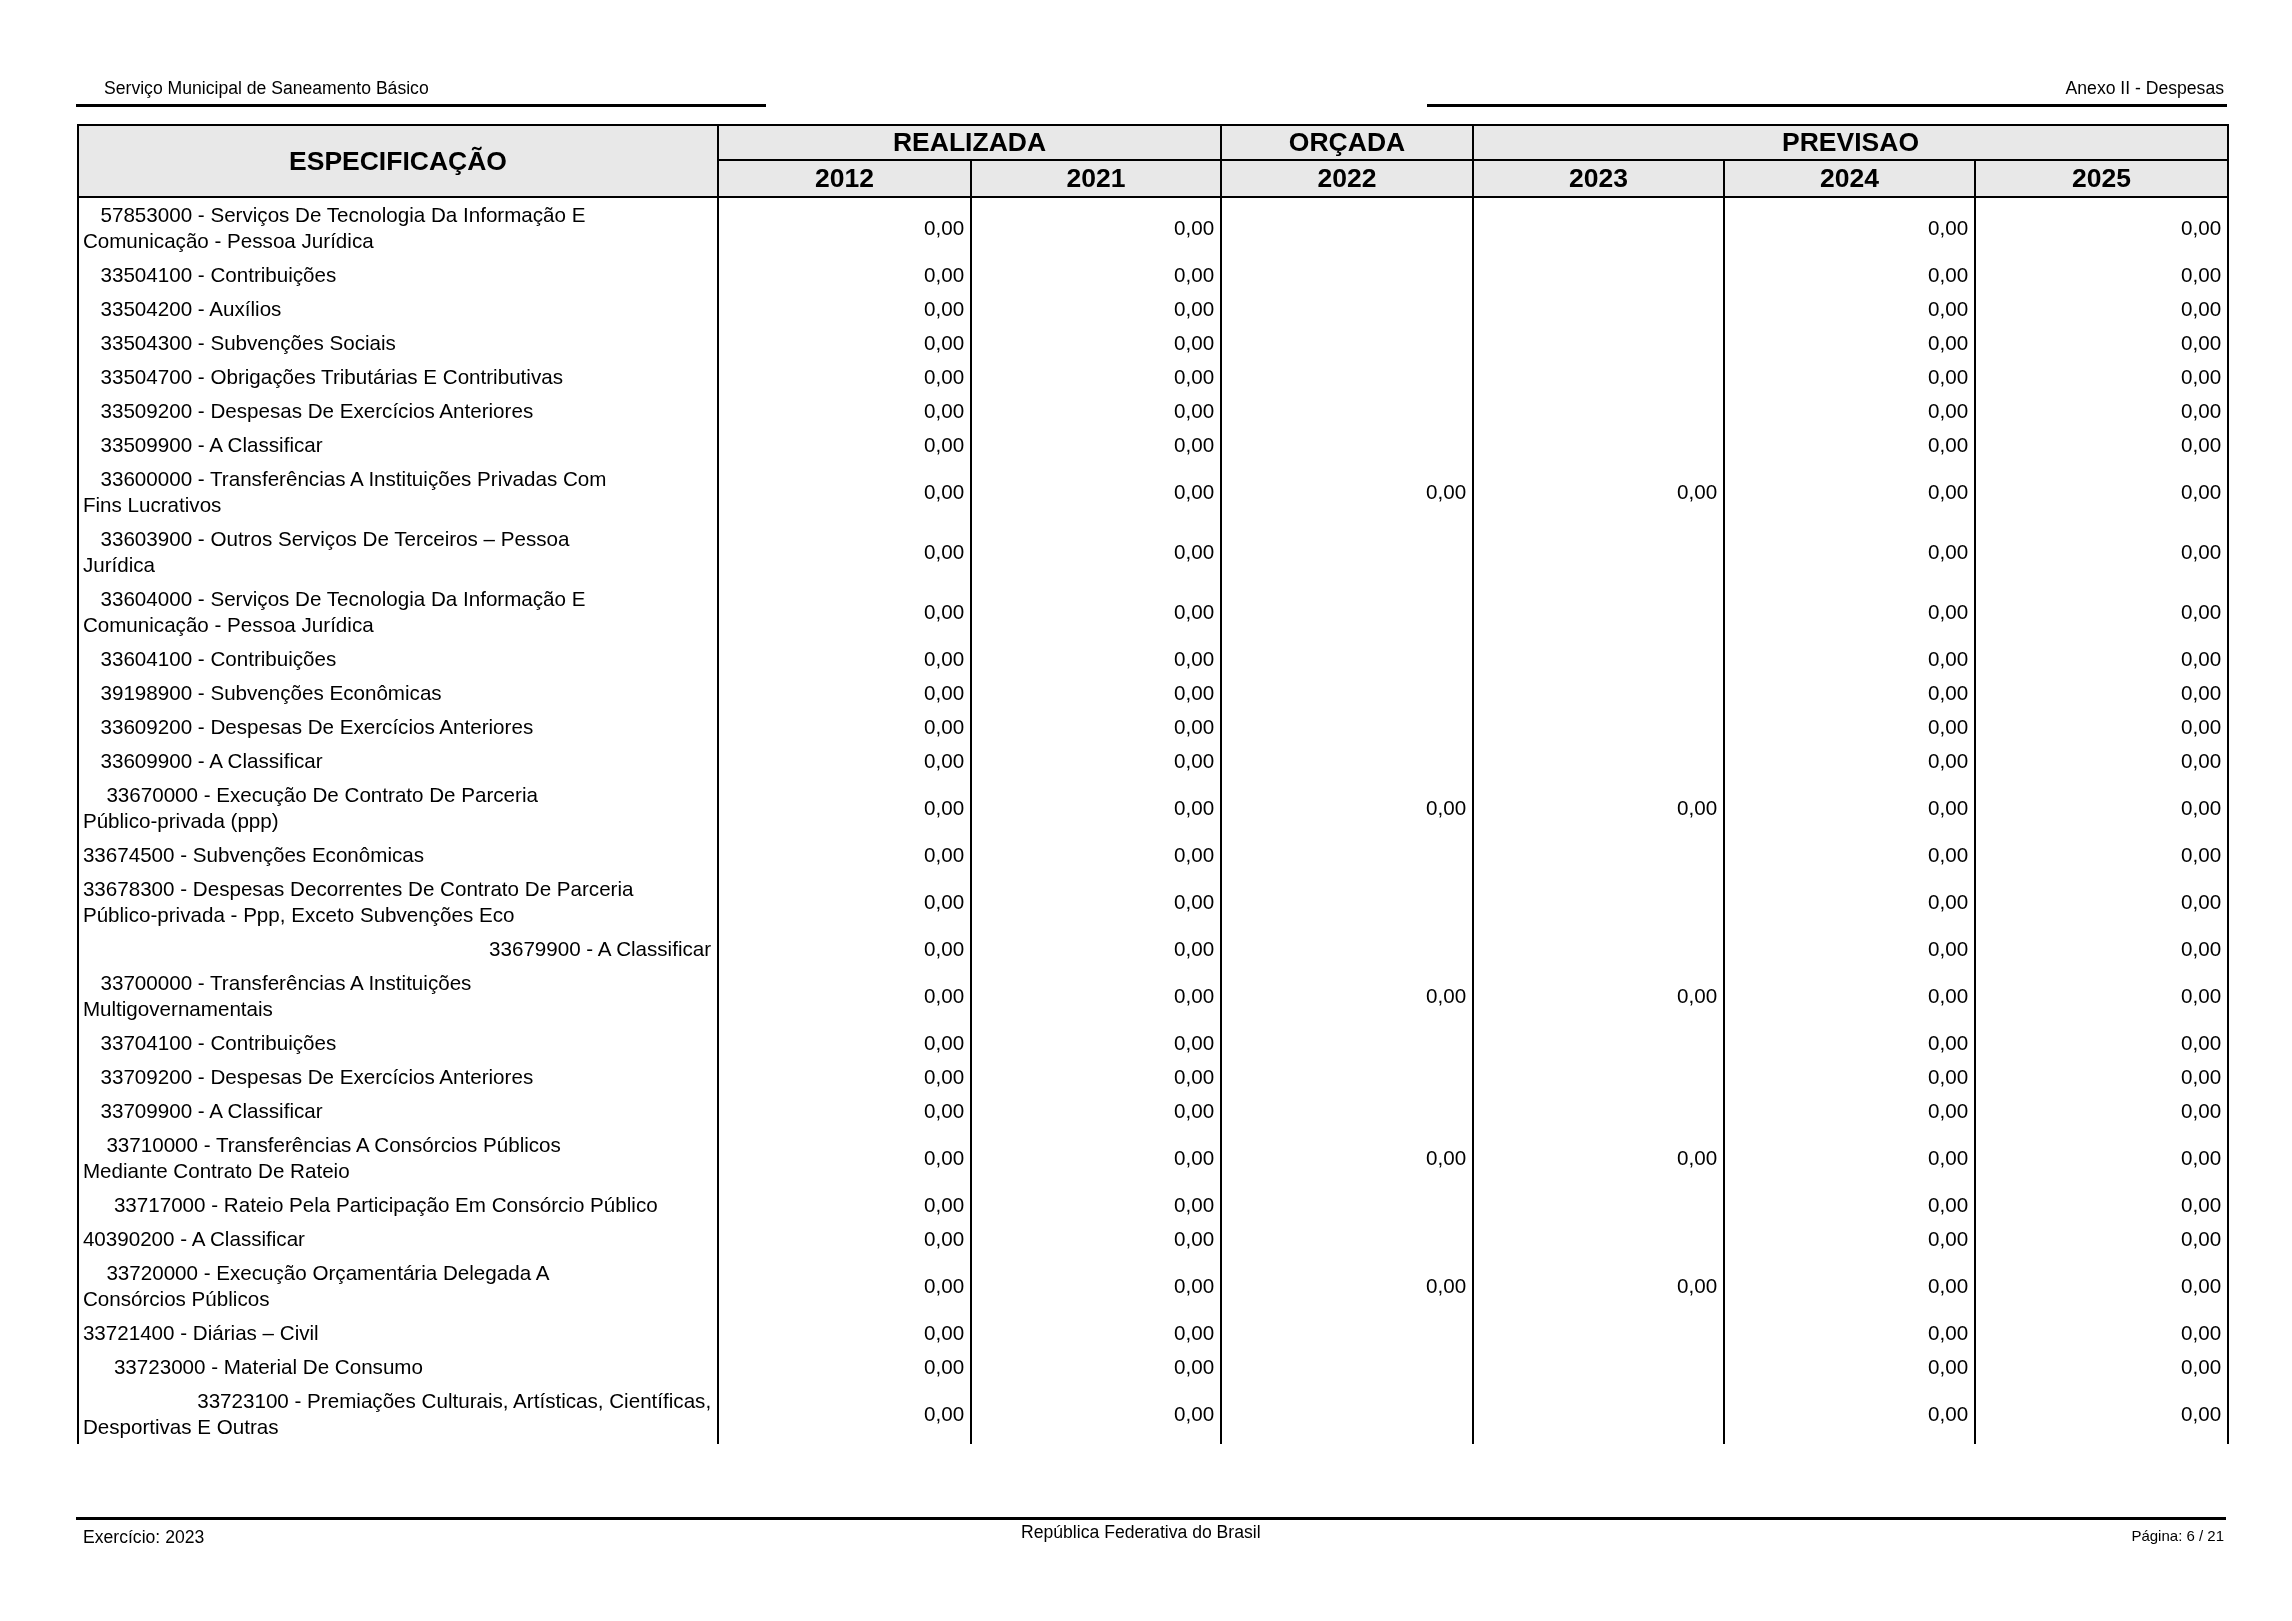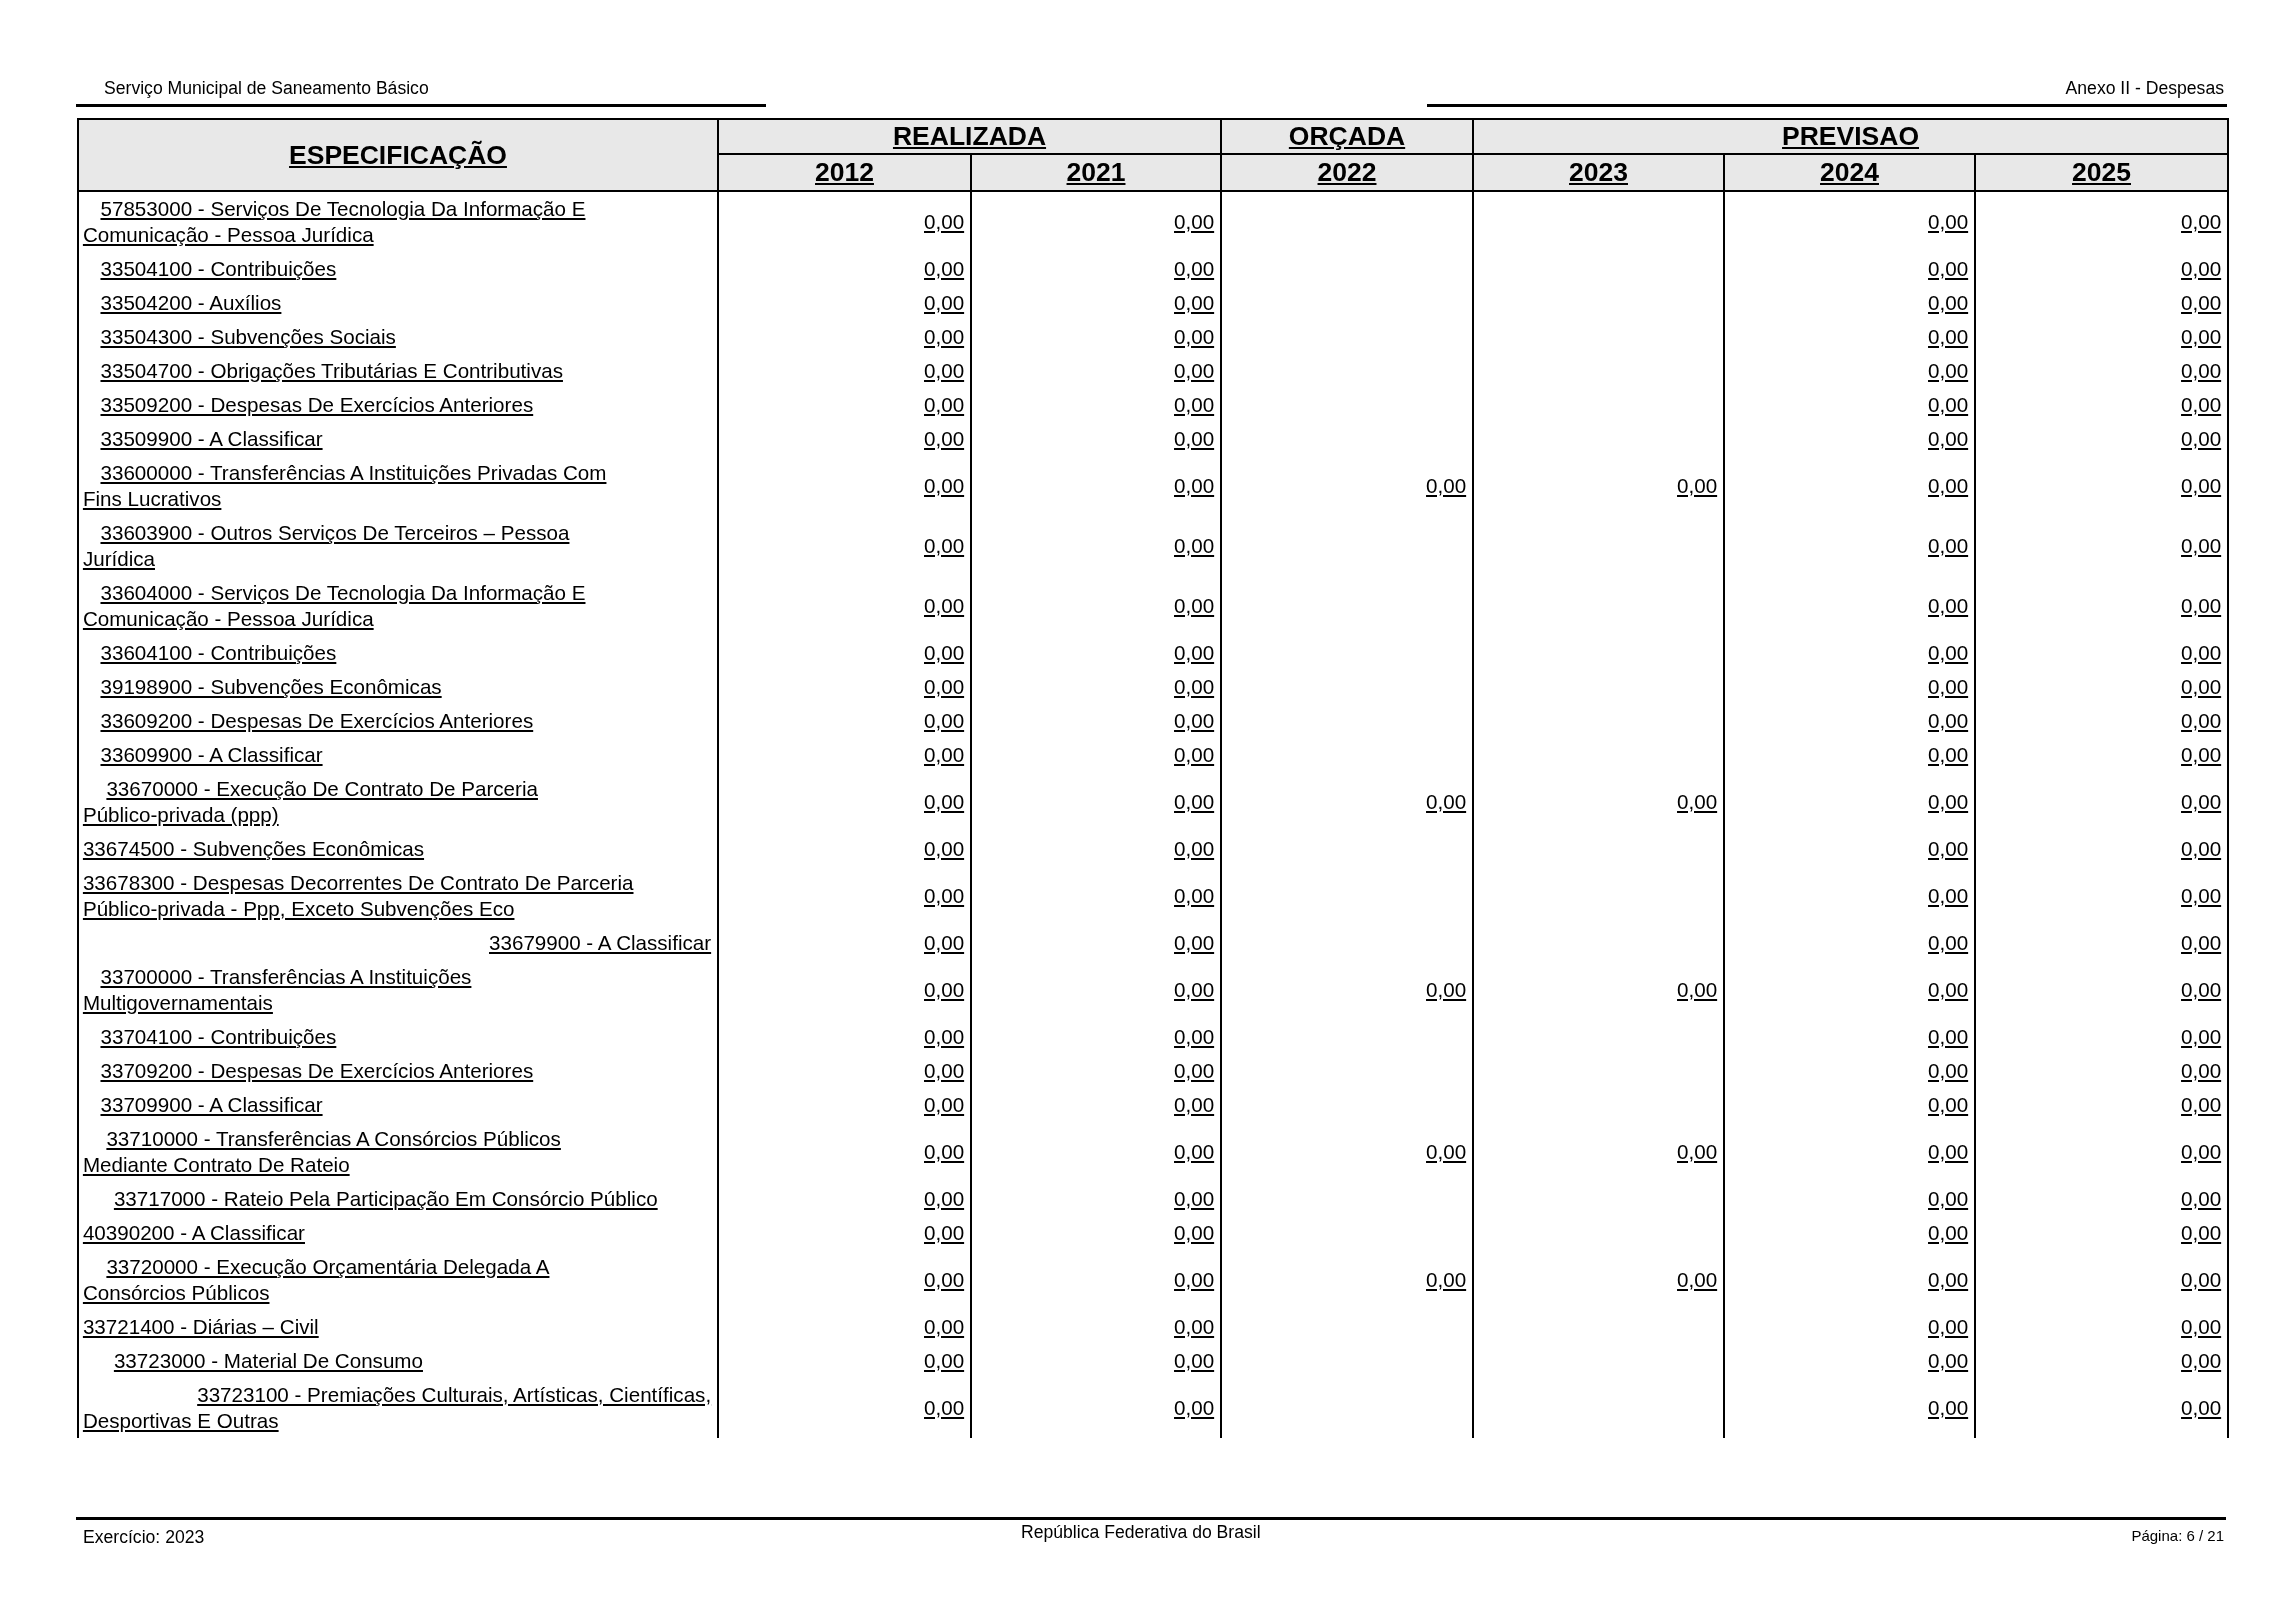--- a/index.html
+++ b/index.html
@@ -10,24 +10,23 @@
   .page-header-left, .page-header-right {
     position: absolute; top: 78px; font-size: 17.6px;
   }
   .page-header-left { left: 83px; margin-left: 21px; }
   .page-header-right { right: 69px; text-align: right; margin-left: 8px; }
   .hdr-line { position: absolute; top: 104px; height: 2.9px; background: #000; }
   .hdr-line.left { left: 76px; width: 690px; }
   .hdr-line.right { left: 1427px; width: 800px; }
 
   table.report {
-    position: absolute; left: 77px; top: 118px;
+    position: absolute; left: 77px; top: 124px;
     width: 2149px; border-collapse: collapse; table-layout: fixed;
     font-size: 20.6px;
-    text-decoration: underline;
   }
   table.report th {
     background: #e8e8e8; font-weight: bold; border: 2.9px solid #000;
     text-align: center; padding: 0; font-family: "Liberation Sans", sans-serif;
   }
   table.report th.spec { font-size: 26.5px; }
   table.report th.group { font-size: 26.5px; height: 33px; }
   table.report th.year { font-size: 26.5px; height: 35px; border-top-width: 2.9px; }
   table.report td {
     border-left: 2px solid #000; border-right: 2px solid #000;

